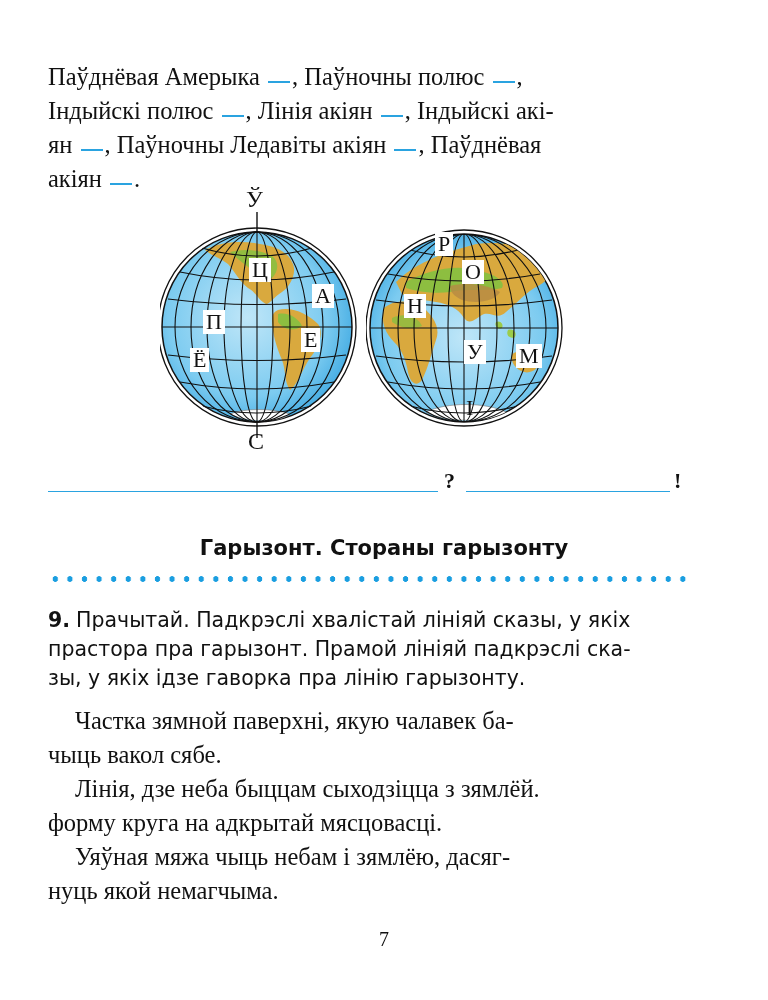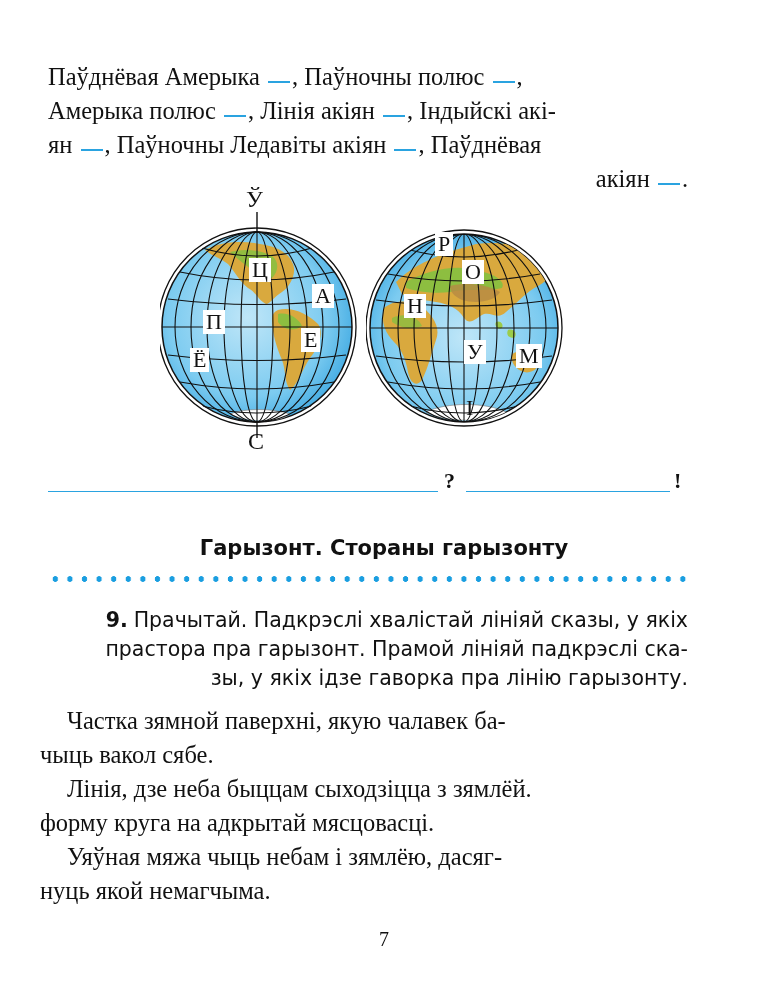--- a/index.html
+++ b/index.html
@@ -1,53 +1,53 @@
 <!DOCTYPE html>
 <html><head>
   <meta charset="utf-8">
   <style>
     html, body { margin: 0; padding: 0; background: #ffffff; }
     body { width: 768px; height: 1000px; position: relative; overflow: hidden; color: #111; }
     .serif { font-family: "Liberation Serif", "DejaVu Serif", serif; }
     .sans { font-family: "DejaVu Sans", "Liberation Sans", sans-serif; }
     .p1 { position: absolute; left: 48px; top: 60px; width: 640px; font-size: 24.5px; line-height: 34px; }
     .line { white-space: nowrap; display: flex; justify-content: space-between; }
-    .line.left { justify-content: flex-end; }
+    .line.left { justify-content: flex-start; }
     .blank { display: inline-block; width: 22px; border-bottom: 2px solid #2aa3e0; margin: 0 2px; vertical-align: 2px; height: 4px; }
 
     .globe-wrap { position: absolute; }
     .label { position: absolute; background: #fff; font-family: "Liberation Serif", serif; font-size: 22px; line-height: 24px; padding: 0 3px; color: #111; }
     .pole { position: absolute; font-family: "Liberation Serif", serif; font-size: 24px; background: transparent; }
 
     .answer-row { position: absolute; top: 472px; left: 48px; width: 640px; height: 22px; font-family: "Liberation Serif", serif; font-weight: bold; font-size: 22px; }
     .ans-line { position: absolute; bottom: 2px; border-bottom: 1.5px solid #2aa3e0; }
     .ans-mark { position: absolute; bottom: 0; }
 
     .title { position: absolute; top: 536px; left: 0; width: 768px; text-align: center; font-weight: bold; font-size: 21px; letter-spacing: 0; }
     .dots { position: absolute; top: 576px; left: 48px; width: 640px; height: 6px;
       background-image: radial-gradient(circle, #1a9ee0 2.6px, transparent 3px);
       background-size: 14.6px 6px; background-repeat: repeat-x; }
 
     .task { position: absolute; top: 606px; left: 48px; width: 640px; font-size: 20.5px; line-height: 29px; }
     .task .line { white-space: nowrap; }
     .task-num { font-weight: bold; margin-right: 6px; }
 
-    .sentences { position: absolute; top: 704px; left: 40px; width: 640px; font-size: 24.5px; line-height: 34px; }
+    .sentences { position: absolute; top: 704px; left: 48px; width: 640px; font-size: 24.5px; line-height: 34px; }
     .indent { padding-left: 27px; }
     .page-num { position: absolute; top: 928px; left: 0; width: 768px; text-align: center; font-size: 20px; }
   </style>
 </head>
 <body>
 
 <div class="p1 serif">
   <div class="line">
     <span><span>Паўднёвая Амерыка</span> <span class="blank"></span><span>, Паўночны полюс</span> <span class="blank"></span><span>,</span></span>
   </div>
   <div class="line">
-    <span><span>Амерыка полюс</span> <span class="blank"></span><span>, Лінія акіян</span> <span class="blank"></span><span>, Індыйскі акі-</span></span>
+    <span><span>Індыйскі полюс</span> <span class="blank"></span><span>, Лінія акіян</span> <span class="blank"></span><span>, Індыйскі акі-</span></span>
   </div>
   <div class="line">
     <span><span>ян</span> <span class="blank"></span><span>, Паўночны Ледавіты акіян</span> <span class="blank"></span><span>, Паўднёвая</span></span>
   </div>
   <div class="line left">
     <span><span>акіян</span> <span class="blank"></span><span>.</span></span>
   </div>
 </div>
 
 <div class="globe-wrap" style="left:160px; top:192px; width:200px; height:264px;">

